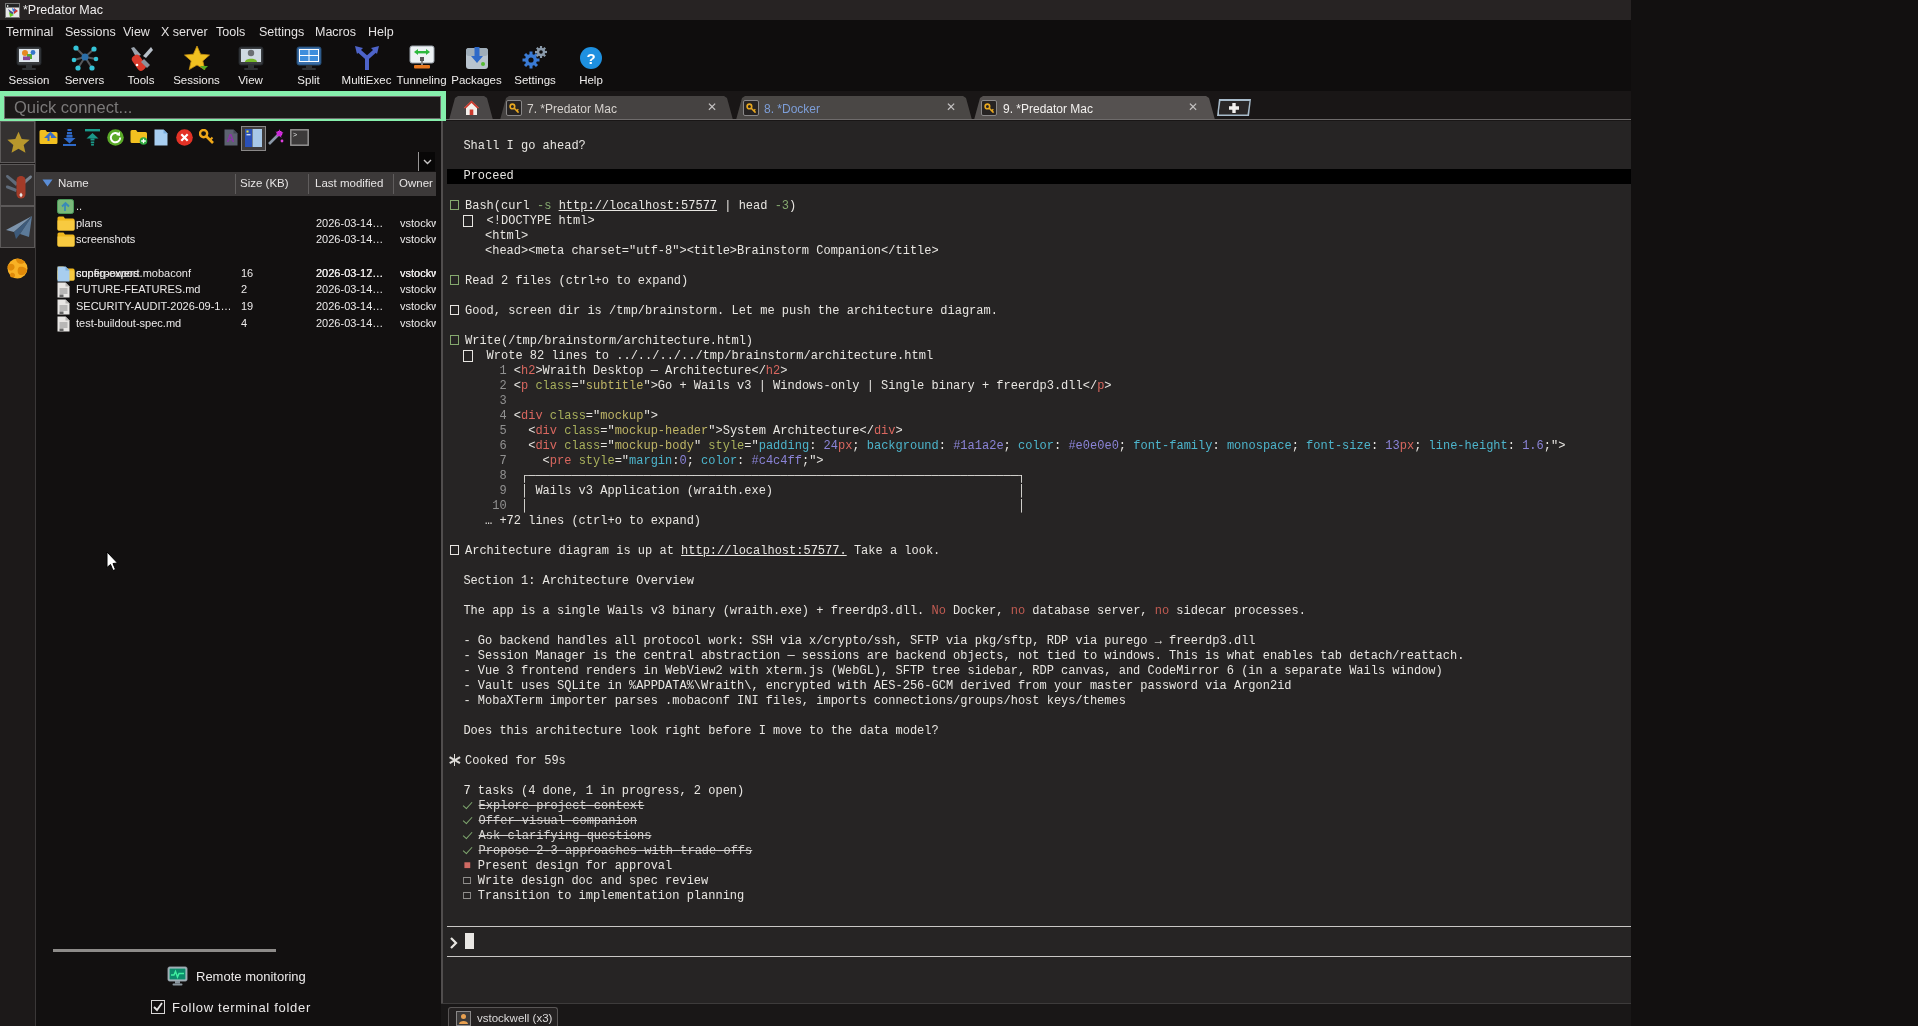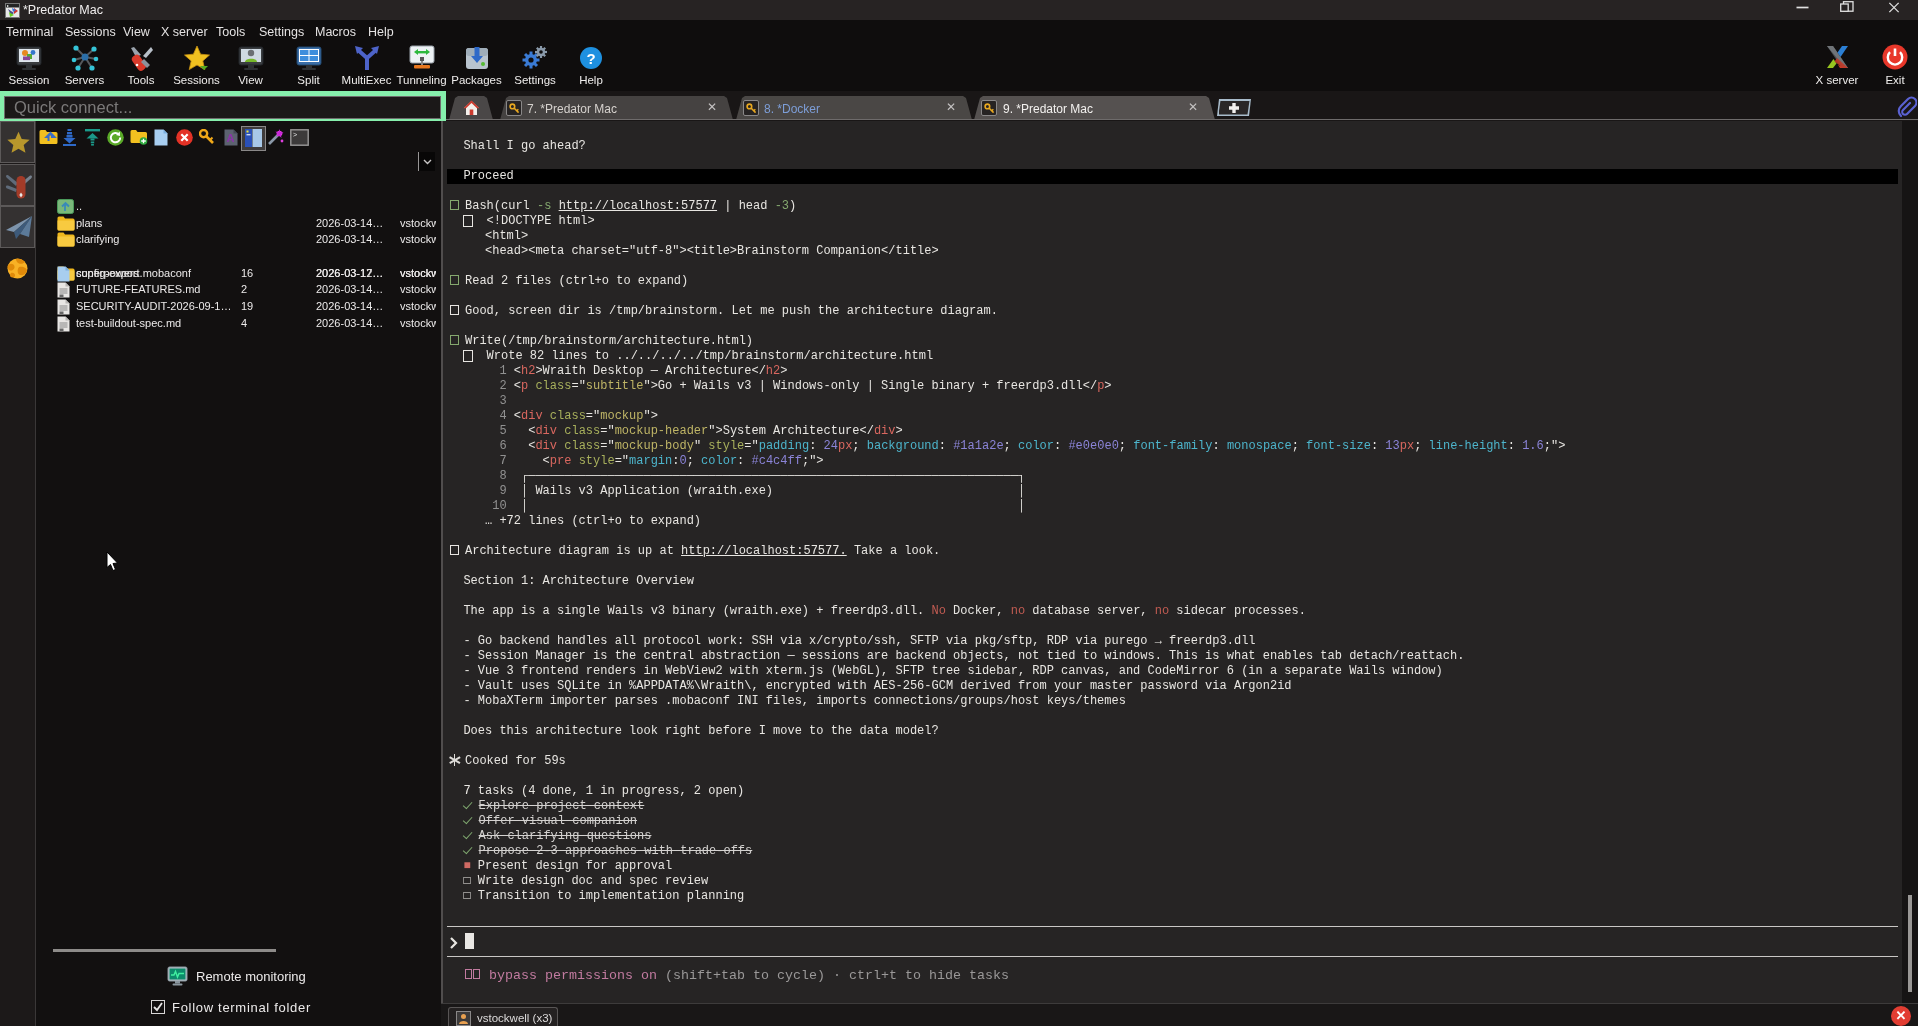--- a/index.html
+++ b/index.html
@@ -1,17 +1,17 @@
 <!DOCTYPE html>
 <html><head>
 <meta charset="utf-8">
 <style>
 * { margin:0; padding:0; box-sizing:border-box; }
 html,body { width:1918px; height:1026px; overflow:hidden; background:#121010; font-family:"Liberation Sans",sans-serif; }
-#root { position:relative; width:1918px; height:1026px; overflow:hidden; }
+#root { position:relative; width:1631px; height:1026px; overflow:hidden; }
 svg { display:block; }
 
 #titlebar { position:absolute; left:0; top:0; width:1918px; height:20px; background:#272323; }
 #title-text { position:absolute; left:23px; top:3px; font-size:12.5px; color:#f0eeee; }
 
 #menubar { position:absolute; left:0; top:20px; width:1918px; height:21px; background:#0f0d0d; }
 .menuitem { position:absolute; top:5px; font-size:12.5px; color:#e4e2e2; }
 
 #toolbar { position:absolute; left:0; top:41px; width:1918px; height:50px; background:#0f0d0d; }
 .tbico { position:absolute; top:3px; }
@@ -449,20 +449,32 @@
         <svg width="19" height="17" viewBox="0 0 19 17">
 <rect x="0.8" y="0.8" width="17.4" height="15.4" fill="#3c3a3a" stroke="#9a9898" stroke-width="1.4"></rect>
 <text x="3" y="8" font-family="Liberation Mono" font-size="7" fill="#e8e8e8">&gt;</text>
 </svg>
       </div>
   <div id="pathdrop">
         <svg style="position:absolute;left:4px;top:7px" width="9" height="6" viewBox="0 0 9 6">
           <path d="M1 1 L4.5 4.5 L8 1" fill="none" stroke="#c8c6c6" stroke-width="1.4"></path>
         </svg>
       </div>
+  <div id="thead">
+  <svg style="position:absolute;left:6px;top:7px" width="11" height="8" viewBox="0 0 11 8">
+          <path d="M0.5 0.5 L10.5 0.5 L5.5 7.5 Z" fill="#5b8dd6"></path>
+        </svg>
+  <span style="position:absolute;left:22px;top:5px">Name</span>
+  <span style="position:absolute;left:204px;top:5px">Size (KB)</span>
+  <span style="position:absolute;left:279px;top:5px">Last modified</span>
+  <span style="position:absolute;left:363px;top:5px">Owner</span>
+  <div class="hsep" style="left:199px"></div>
+  <div class="hsep" style="left:272px"></div>
+  <div class="hsep" style="left:357px"></div>
+</div>
 <div class="frow" style="top:78px">
         <span class="fico">
           <svg width="17" height="15" viewBox="0 0 17 15">
 <rect x="0.5" y="0.5" width="16" height="14" rx="2" fill="#7ab87a" stroke="#4a9a5a"></rect>
 <path d="M8 12 L8 7 Q8 5.5 9.5 5.5 Q11 5.5 11 7 L11 7.5 M5 7.5 L8.5 4 L12 7.5" fill="none" stroke="#3a8ab8" stroke-width="1.8"></path>
 </svg>
         </span>
         <span class="fname">..</span>
       </div>
 <div class="frow" style="top:95px">
@@ -476,21 +488,21 @@
         <span class="fdate">2026-03-14…</span>
         <span class="fowner">vstockw</span>
       </div>
 <div class="frow" style="top:111px">
         <span class="fico">
           <svg width="18" height="15" viewBox="0 0 18 15">
 <path d="M0.5 2 Q0.5 0.5 2 0.5 L6.5 0.5 L8 2.5 L16 2.5 Q17.5 2.5 17.5 4 L17.5 13 Q17.5 14.5 16 14.5 L2 14.5 Q0.5 14.5 0.5 13 Z" fill="#f0b81c"></path>
 <path d="M0.5 4.5 L17.5 4.5 L17.5 13 Q17.5 14.5 16 14.5 L2 14.5 Q0.5 14.5 0.5 13 Z" fill="#f8ca40"></path>
 </svg>
         </span>
-        <span class="fname">clarifying</span>
+        <span class="fname">screenshots</span>
         <span class="fdate">2026-03-14…</span>
         <span class="fowner">vstockw</span>
       </div>
 <div class="frow" style="top:145px">
         <span class="fico">
           <svg width="18" height="15" viewBox="0 0 18 15">
 <path d="M0.5 2 Q0.5 0.5 2 0.5 L6.5 0.5 L8 2.5 L16 2.5 Q17.5 2.5 17.5 4 L17.5 13 Q17.5 14.5 16 14.5 L2 14.5 Q0.5 14.5 0.5 13 Z" fill="#f0b81c"></path>
 <path d="M0.5 4.5 L17.5 4.5 L17.5 13 Q17.5 14.5 16 14.5 L2 14.5 Q0.5 14.5 0.5 13 Z" fill="#f8ca40"></path>
 </svg>
         </span>
@@ -640,21 +652,20 @@
   <span class="chk"><i></i></span> <span class="st">Propose 2-3 approaches with trade-offs</span>
   <span class="sqr">■</span> Present design for approval
   □ Write design doc and spec review
   □ Transition to implementation planning</pre>
     <div id="inputtop"></div>
     <div id="inputbot"></div>
     <svg id="prompt" width="8" height="12" viewBox="0 0 8 12">
         <path d="M1 1 L6 6 L1 11" fill="none" stroke="#e8e6e2" stroke-width="2.2"></path>
       </svg>
     <div id="cursor"></div>
-<div id="bypassline">  <span class="tofu3"><i></i></span><span class="tofu3"><i></i></span> <span class="pk">bypass permissions on</span> (shift+tab to cycle) · ctrl+t to hide tasks</div>
   </div>
   <div id="statusbar">
   <div id="stab">
     <svg style="position:absolute;left:7px;top:2.5px" width="15" height="15" viewBox="0 0 15 15">
       <rect x="0.5" y="0.5" width="14" height="14" fill="#3c3a3a" stroke="#8a8888"></rect>
       <circle cx="7.5" cy="5.5" r="2.5" fill="#e8a050"></circle>
       <path d="M3 13 C3 9 12 9 12 13 Z" fill="#e8a050"></path>
     </svg>
     <span style="position:absolute;left:28px;top:4px">vstockwell (x3)</span>
   </div>

